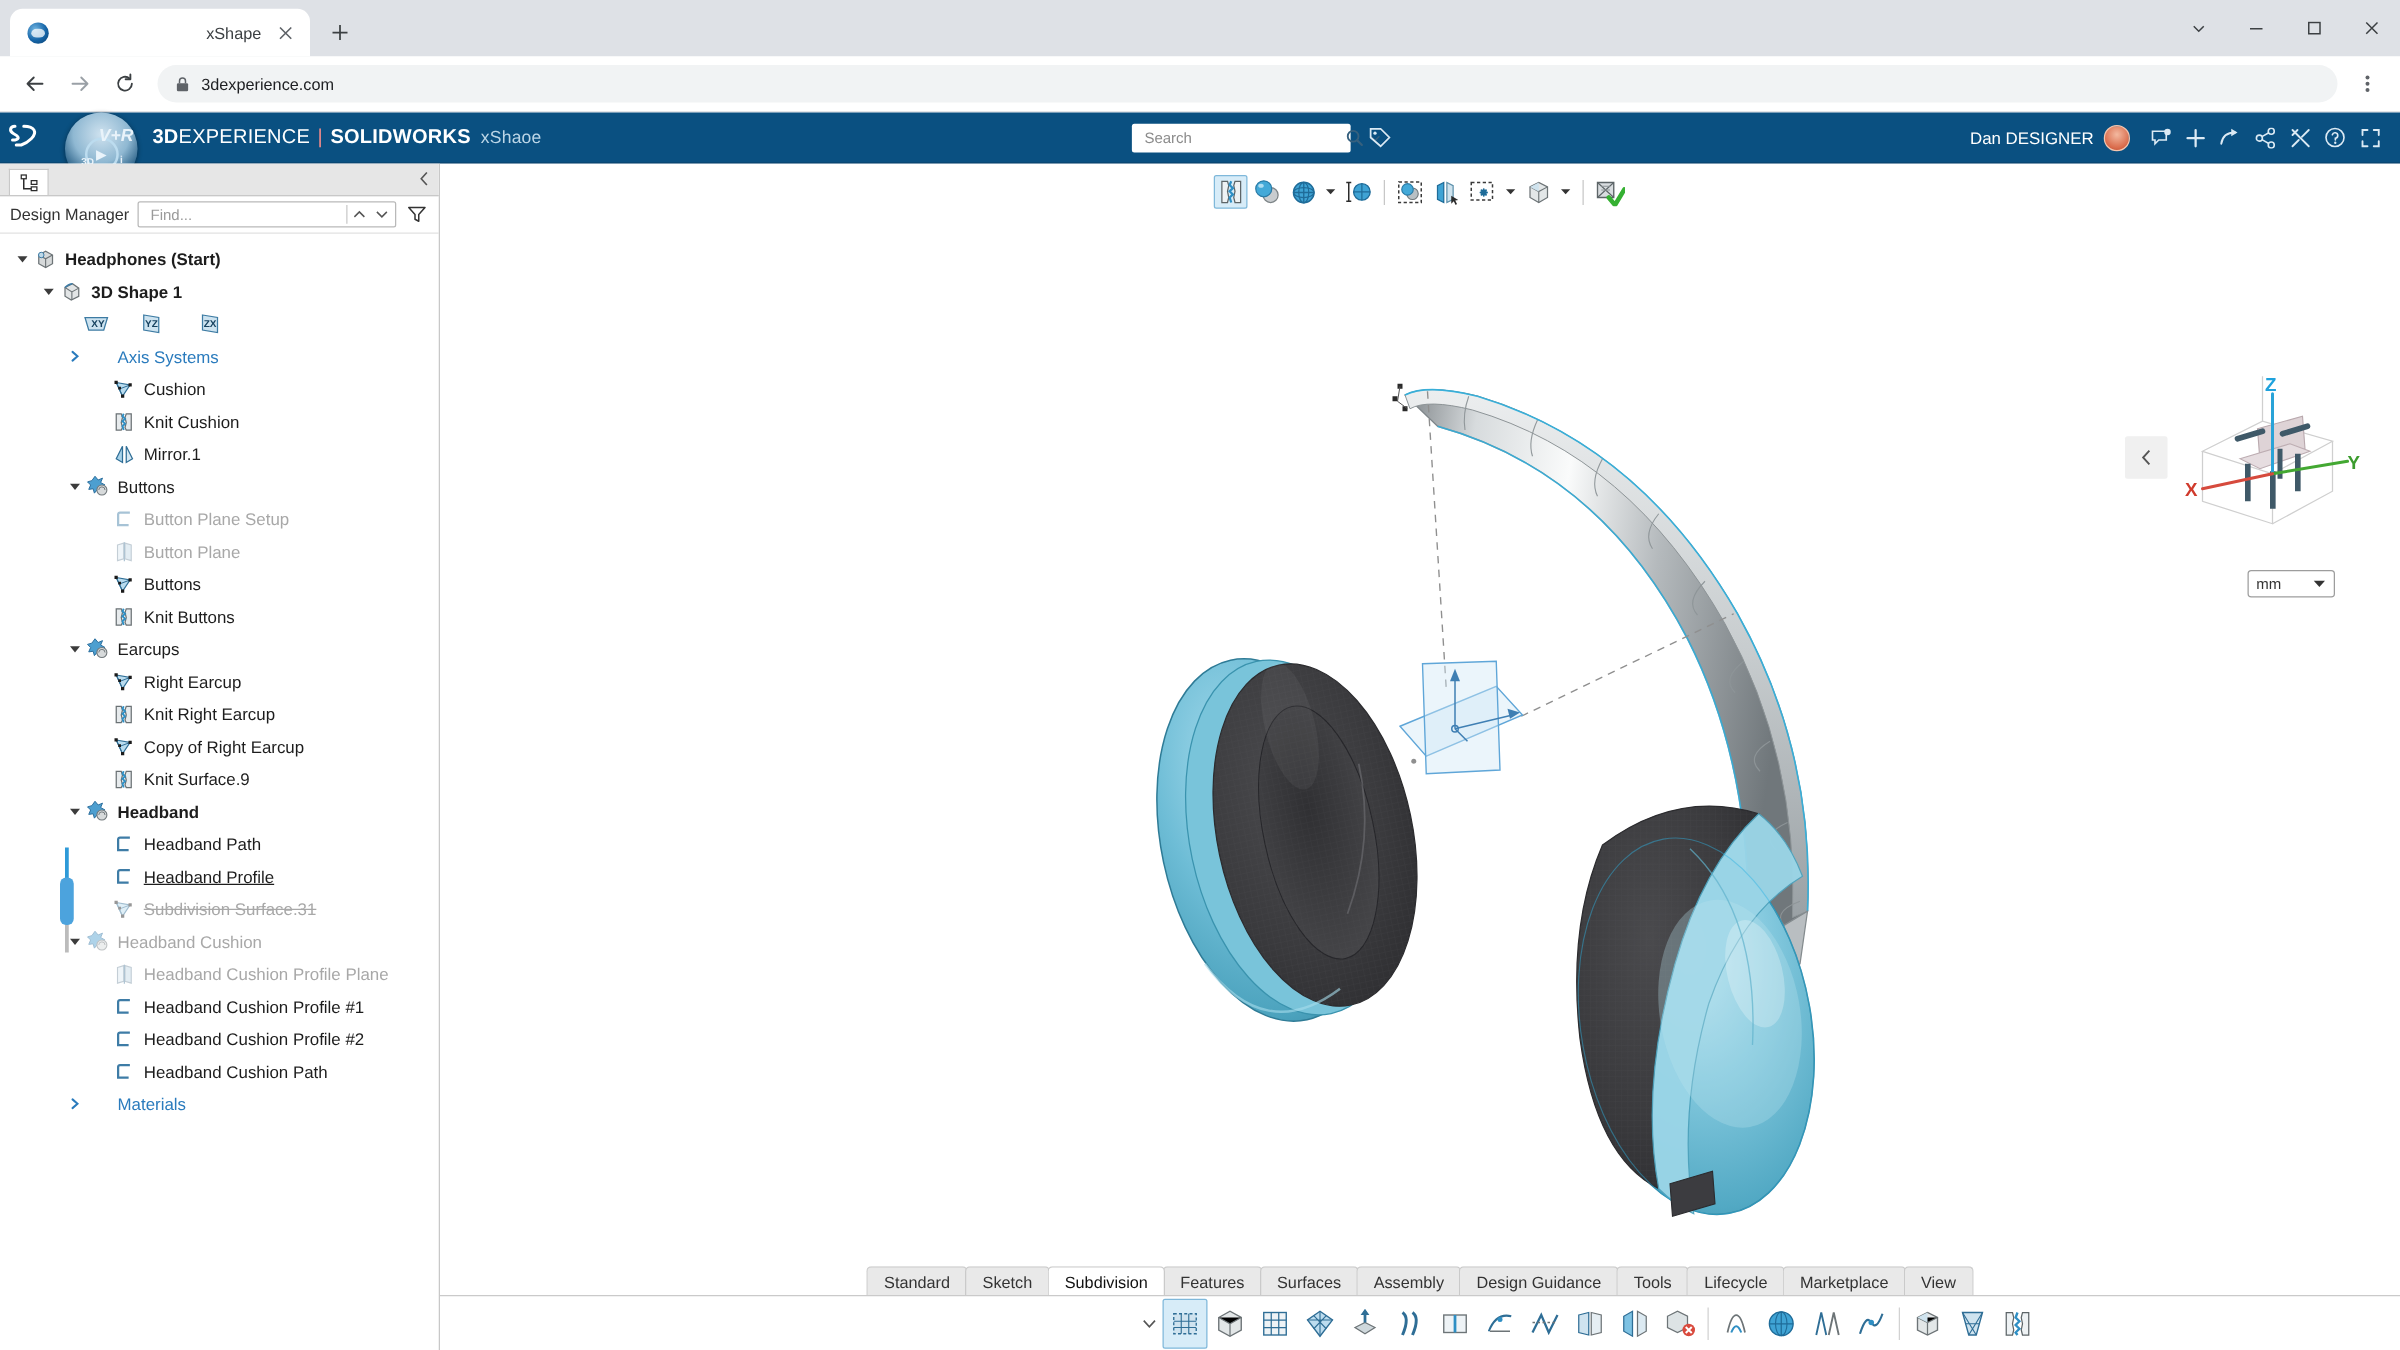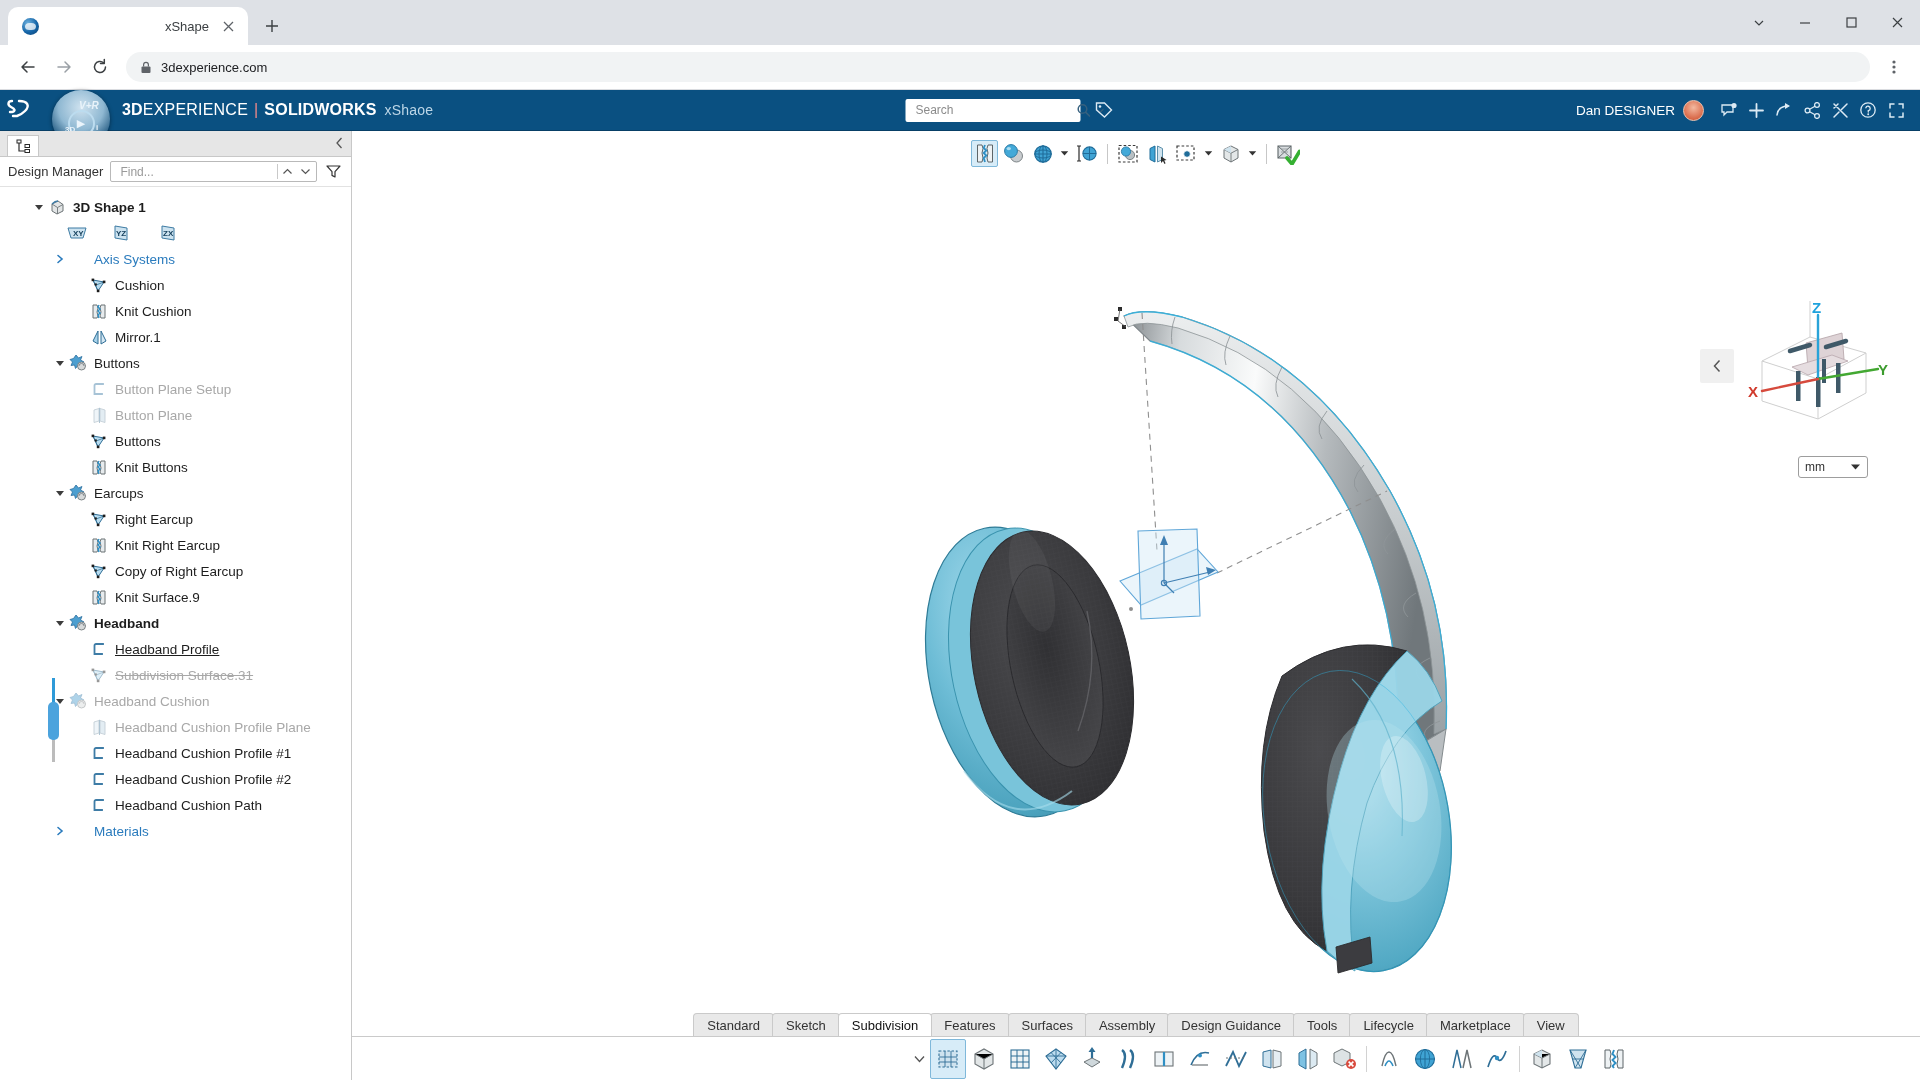--- a/index.html
+++ b/index.html
@@ -67,21 +67,21 @@
     display:flex;align-items:center;justify-content:center;
   }
   .compass-inner{
     width:27px;height:27px;border-radius:50%;border:2px solid #bcdcef;
     display:flex;align-items:center;justify-content:center;color:#eaf4fb;font-size:11px;
     margin-top:10px;
   }
   .compass-lbl{position:absolute;color:#e9f3fa;font-size:8px;font-weight:bold;}
   .cl-3d{left:13px;top:35px;}
   .cl-i{left:44px;top:33px;}
-  .cl-v{left:27px;top:10px;font-size:10px;font-style:italic;}
+  .cl-v{left:27px;top:10px;font-size:14px;font-style:italic;}
   .brand{margin-left:10px;color:#fff;font-size:16px;letter-spacing:.2px;white-space:nowrap;}
   .brand b{font-weight:bold;}
   .brand .thin{font-weight:normal;}
   .brand .sep{color:#f08a8a;margin:0 6px;font-weight:normal;}
   .brand .doc{color:#bcd6e7;font-size:14px;margin-left:8px;}
 
   .hdr-search{
     position:absolute;left:50%;transform:translateX(-50%);
     width:175px;min-width:175px;
   }
@@ -400,20 +400,35 @@
         <svg width="15" height="15" viewBox="0 0 15 15">
             <path d="M1 2 H14 L9 7.6 V13 L6 11.4 V7.6 Z" stroke="#333" stroke-width="1.2" fill="none" stroke-linejoin="round"></path>
           </svg>
       </span>
     </div>
 
     <div class="tree" id="tree">
       <div class="rollbar" id="rollbar-grey" style="top: 533px; height: 42px;"></div>
       <div class="rollbar-blue" id="rollbar-blue" style="top: 491px; height: 42px;"></div>
       <div class="rollgrip" id="rollgrip" style="top: 515px;"></div>
+    <div class="tnode" style="padding-left: 10px;">
+          <span class="twist">
+            <svg width="10" height="10" viewBox="0 0 10 10">
+              <path d="M1 3 L9 3 L5 8 Z" fill="#3c3c3c"></path>
+            </svg>
+          </span>
+          <span class="tico">
+            <svg width="17" height="17" viewBox="0 0 17 17">
+              <path d="M3 5 L8.5 2 L14 5 L14 12 L8.5 15 L3 12 Z" fill="#d6d9da" stroke="#6d7477" stroke-width="1"></path>
+              <path d="M3 5 L8.5 8 L14 5 M8.5 8 V15" stroke="#6d7477" stroke-width="0.9" fill="none"></path>
+              <circle cx="5" cy="5" r="2.2" fill="#bfd9e8" stroke="#3e7ca6" stroke-width="0.8"></circle>
+            </svg>
+          </span>
+          <span class="tlabel bold">Headphones (Start)</span>
+        </div>
         <div class="tnode" style="padding-left: 31px;">
           <span class="twist">
             <svg width="10" height="10" viewBox="0 0 10 10">
               <path d="M1 3 L9 3 L5 8 Z" fill="#3c3c3c"></path>
             </svg>
           </span>
           <span class="tico">
             <svg width="17" height="17" viewBox="0 0 17 17">
               <path d="M3 5 L9 2 L14 5.5 L14 12 L8 15 L3 12 Z" fill="#e2e5e6" stroke="#6d7477" stroke-width="1"></path>
               <path d="M3 5 L8.5 8.5 L14 5.5 M8.5 8.5 V15" stroke="#6d7477" stroke-width="0.9" fill="none"></path>
@@ -626,20 +641,29 @@
             </svg>
           </span>
           <span class="tico">
             <svg width="19" height="18" viewBox="0 0 19 18">
               <path d="M7 1 L9.5 4 L13 2.5 L11.5 6 L15 8 L11.5 9.5 L12.5 13 L9 11.5 L6.5 14.5 L5.5 11 L2 11.5 L3.5 8 L1 5.5 L4.5 4.5 Z" fill="#4d9fd0" stroke="#2c6f9e" stroke-width="0.8"></path>
               <circle cx="12.5" cy="12" r="4" fill="#d7dadb" stroke="#72797c" stroke-width="0.9"></circle>
               <path d="M10 12 a2.5 2.5 0 0 1 5 0" stroke="#72797c" stroke-width="0.8" fill="none"></path>
             </svg>
           </span>
           <span class="tlabel bold">Headband</span>
+        </div>
+        <div class="tnode" style="padding-left: 73px;">
+          <span class="twist"></span>
+          <span class="tico">
+            <svg width="17" height="17" viewBox="0 0 17 17">
+              <path d="M12 3 H5 a1.5 1.5 0 0 0 -1.5 1.5 V13 H11" stroke="#3e7ca6" stroke-width="1.8" fill="none" stroke-linecap="square"></path>
+            </svg>
+          </span>
+          <span class="tlabel">Headband Path</span>
         </div>
         <div class="tnode" style="padding-left: 73px;">
           <span class="twist"></span>
           <span class="tico">
             <svg width="17" height="17" viewBox="0 0 17 17">
               <path d="M12 3 H5 a1.5 1.5 0 0 0 -1.5 1.5 V13 H11" stroke="#3e7ca6" stroke-width="1.8" fill="none" stroke-linecap="square"></path>
             </svg>
           </span>
           <span class="tlabel hover">Headband Profile</span>
         </div>

